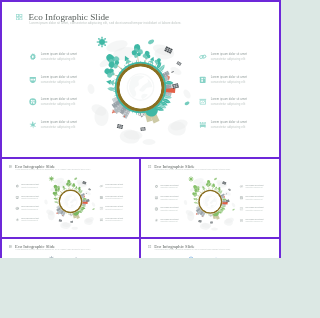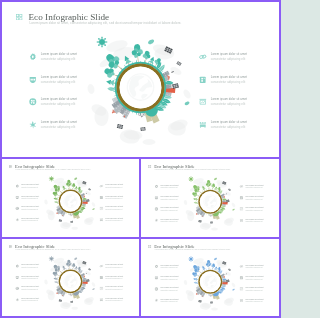--- a/index.html
+++ b/index.html
@@ -1,19 +1,19 @@
 <!DOCTYPE html>
 <html><head>
 <meta charset="utf-8">
 <style>
   html,body{margin:0;padding:0;}
   body{width:281px;height:318px;overflow:hidden;
        font-family:"Liberation Sans",sans-serif;
        background:#dce8e4;}
-  .page{position:relative;width:281px;height:318px;overflow:hidden;background:#8b5cf6;}
+  .page{position:relative;width:281px;height:258px;overflow:hidden;background:#6d28d9;}
 
   
   .slide{position:absolute;background:#ffffff;overflow:hidden;}
   .slide .inner{position:absolute;left:0;top:0;width:277px;height:155px;
                 transform-origin:0 0;}
 
   #slide-hero{left:2px;top:2px;width:277px;height:155px;}
   #slide-t1{left:2px;top:159px;width:137px;height:78px;}
   #slide-t2{left:140.5px;top:159px;width:138.5px;height:78px;}
   #slide-t3{left:2px;top:238.5px;width:137px;height:77.5px;}

